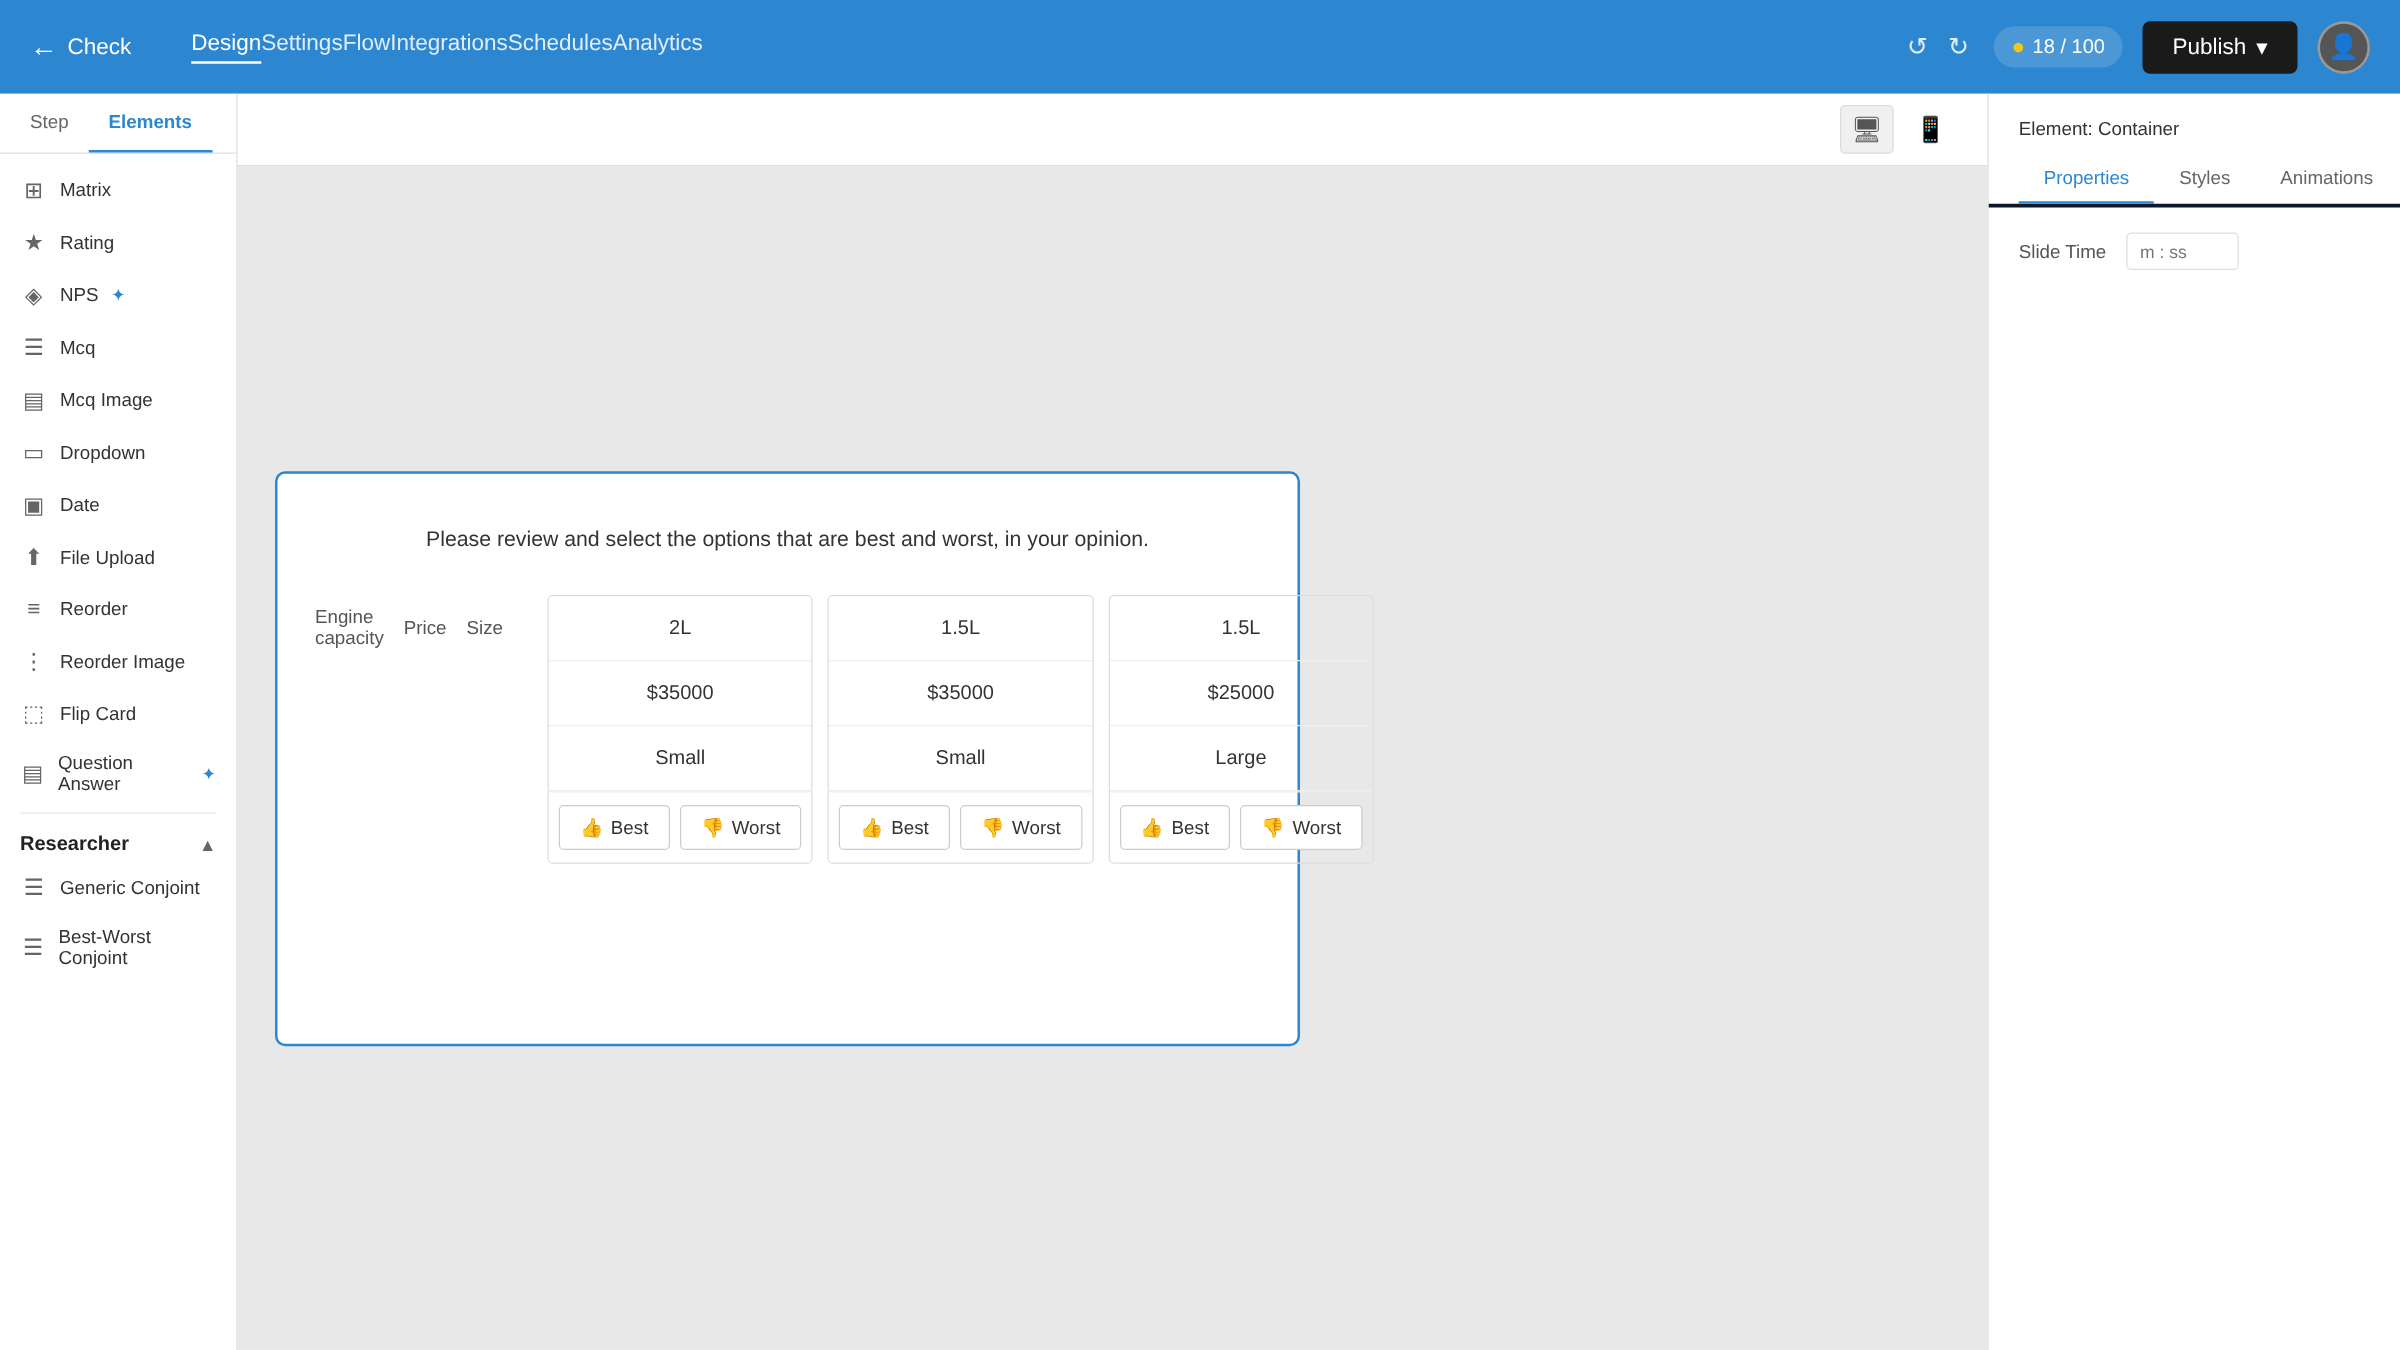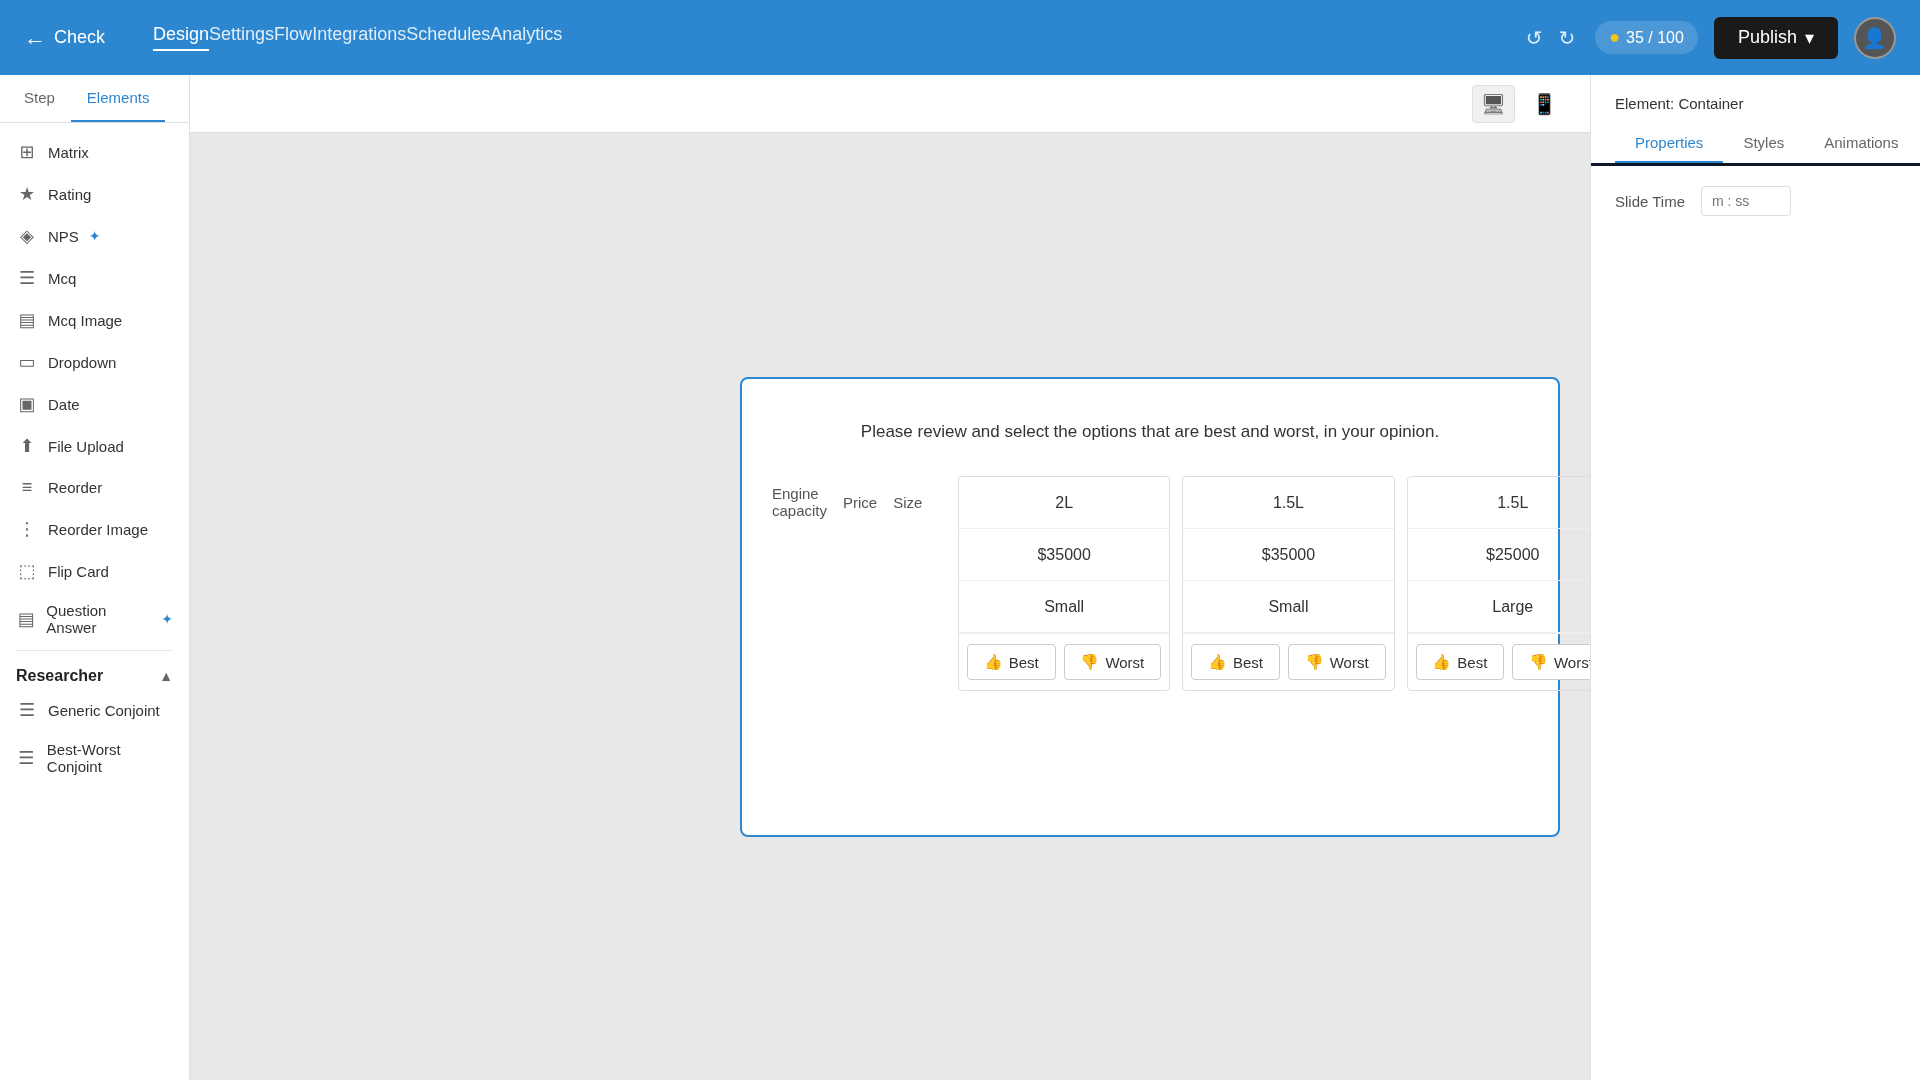--- a/index.html
+++ b/index.html
@@ -124,21 +124,21 @@
     .sidebar-tab {
       padding: 14px 16px;
       font-size: 15px;
       cursor: pointer;
       color: #666;
       border-bottom: 2px solid transparent;
     }
     .sidebar-tab.active {
       color: #2d87d0;
       border-bottom: 2px solid #2d87d0;
-      font-weight: 400;
+      font-weight: 700;
     }
     .sidebar-items {
       padding: 8px 0;
     }
     .sidebar-item {
       display: flex;
       align-items: center;
       gap: 10px;
       padding: 10px 16px;
       cursor: pointer;
@@ -216,21 +216,21 @@
       color: #555;
     }
     .view-btn.active {
       background: #f0f0f0;
       border-color: #ddd;
     }
     .canvas-area {
       flex: 1;
       display: flex;
       align-items: center;
-      justify-content: flex-end;
+      justify-content: flex-start;
       width: 100%;
       padding: 30px;
     }
 
     
     .survey-card {
       background: white;
       border: 2px solid #2d87d0;
       border-radius: 8px;
       width: 820px;
@@ -405,21 +405,21 @@
     <span class="nav-link">Analytics</span>
   </div>
   <div class="right-actions">
     <div class="undo-redo">
       <button class="icon-btn">↺</button>
       <button class="icon-btn">↻</button>
     </div>
     <div class="credit-badge">
       <span class="coin">●</span>
       <span>
-        <span>35</span> / <span>100</span>
+        <span>18</span> / <span>100</span>
       </span>
     </div>
     <button class="publish-btn">
       <span>Publish</span>
       <span>▾</span>
     </button>
     <div class="avatar-btn">
       <span>👤</span>
     </div>
   </div>

